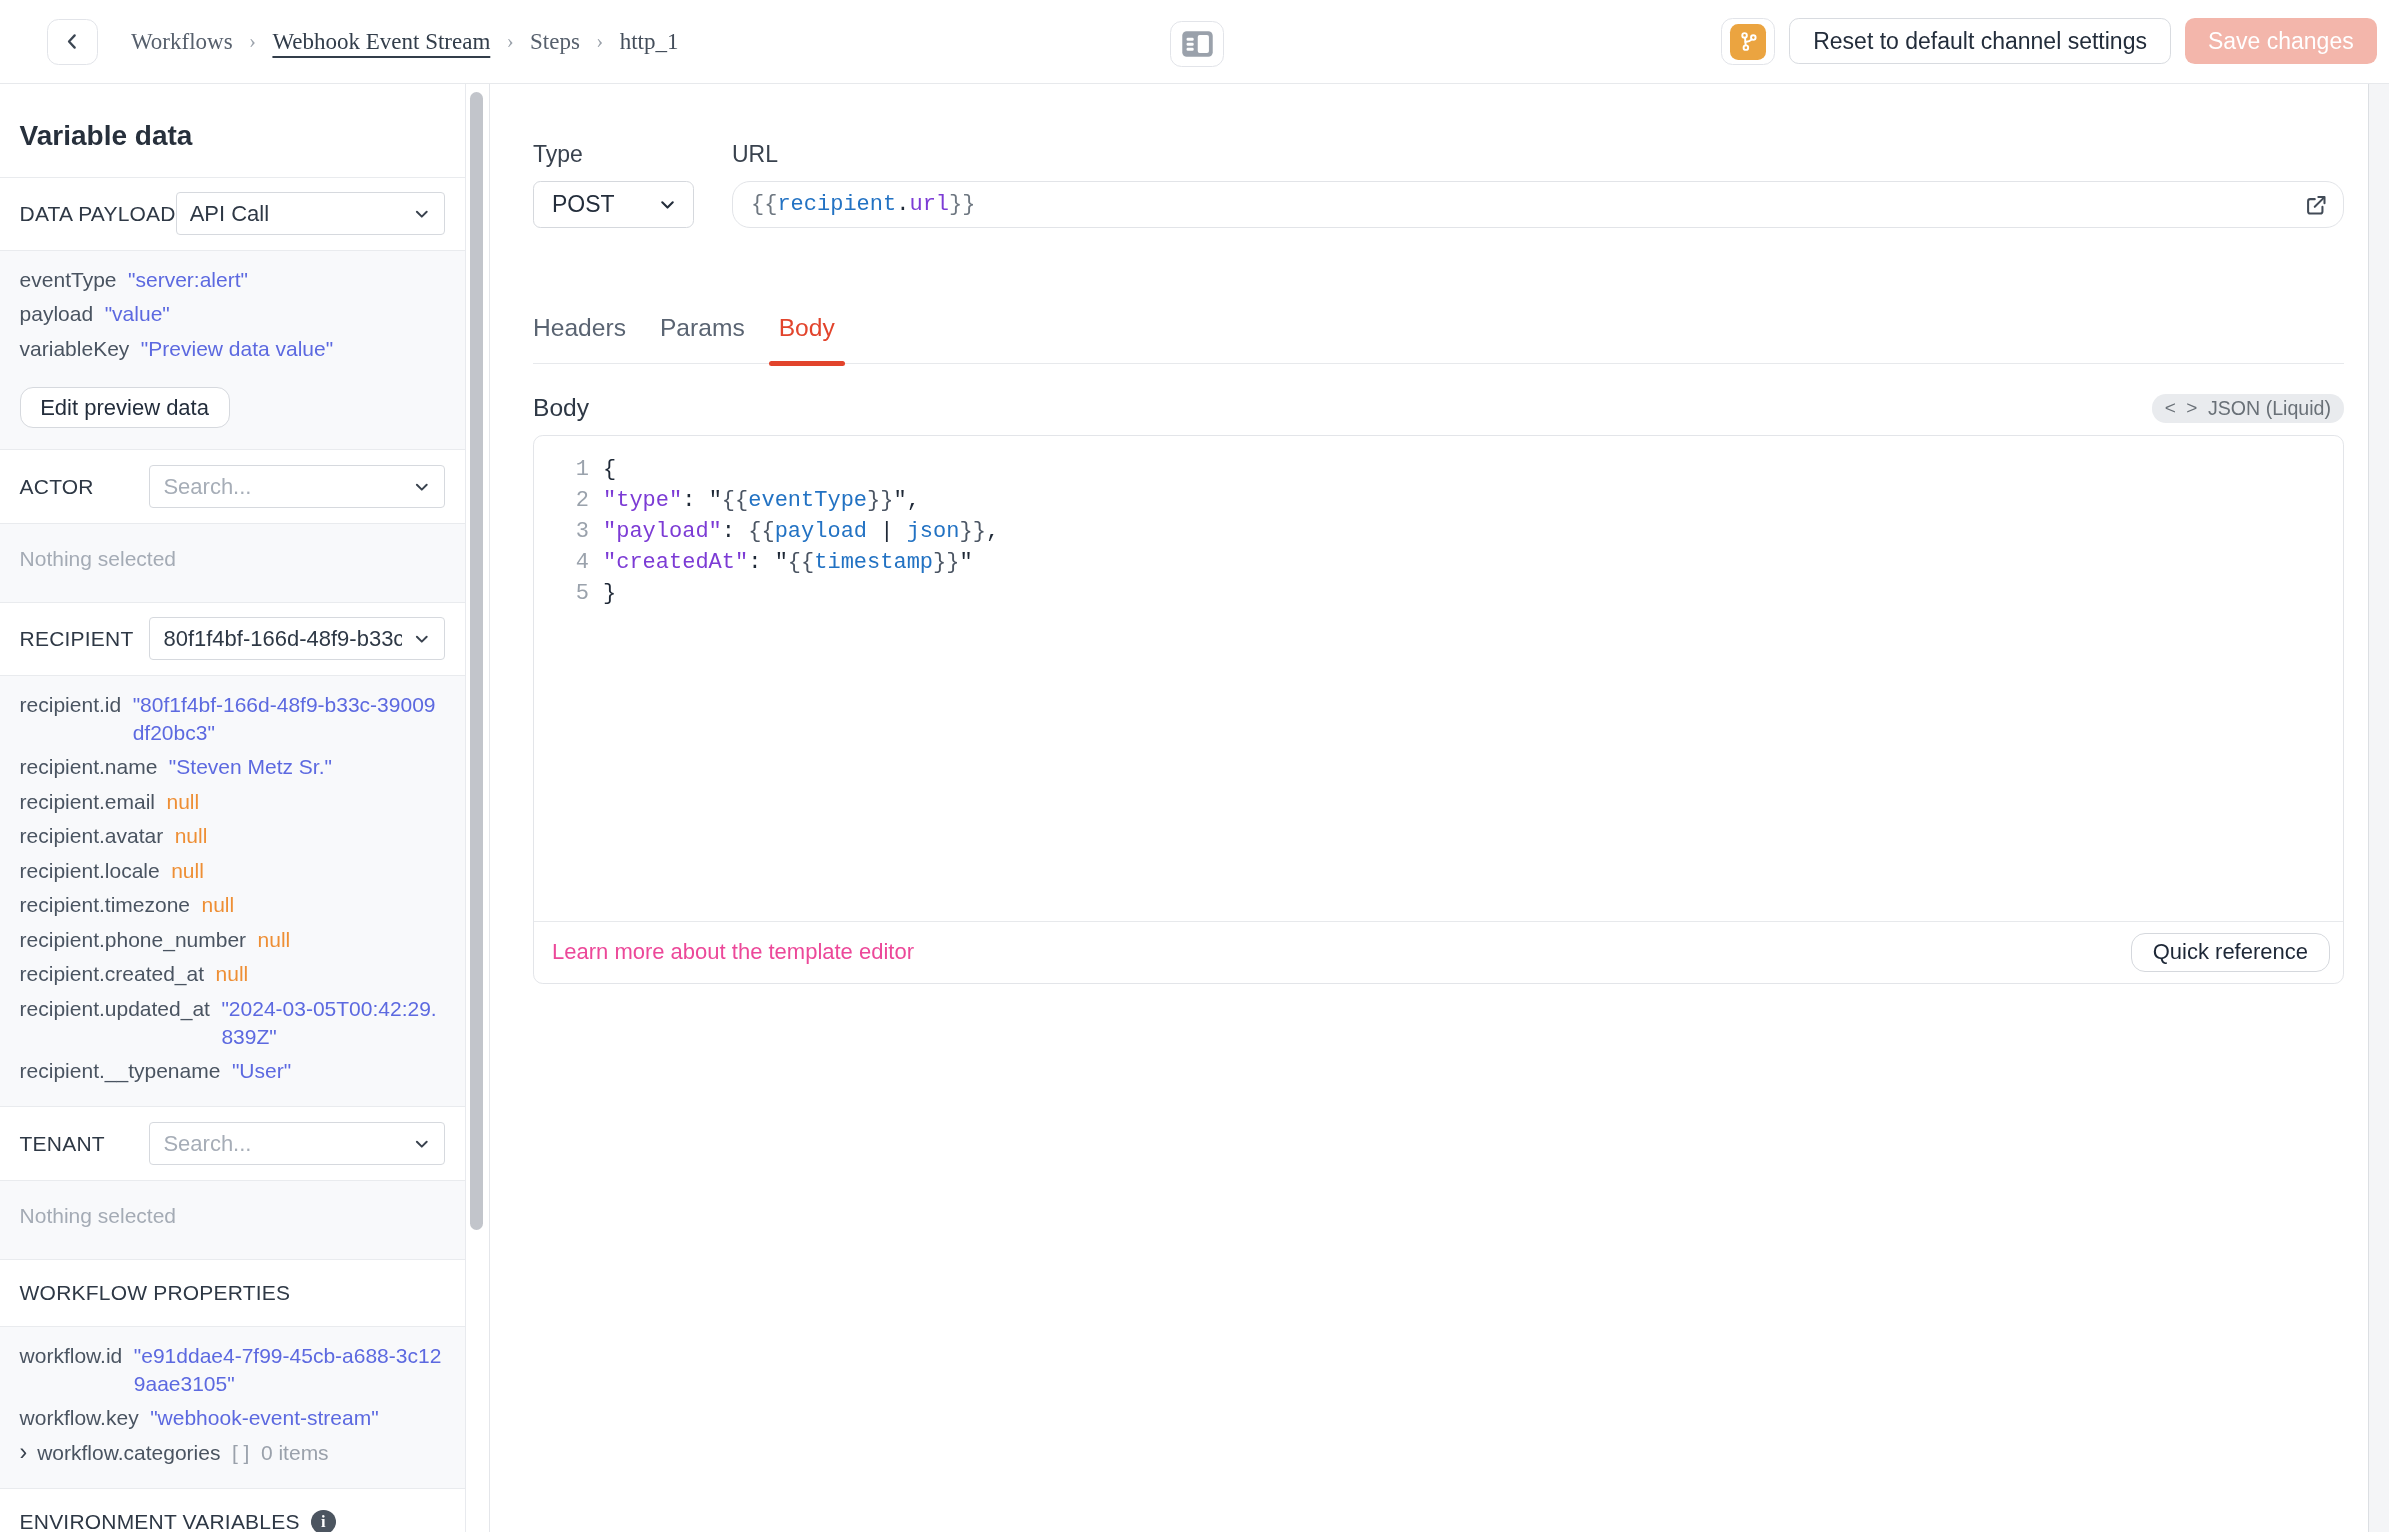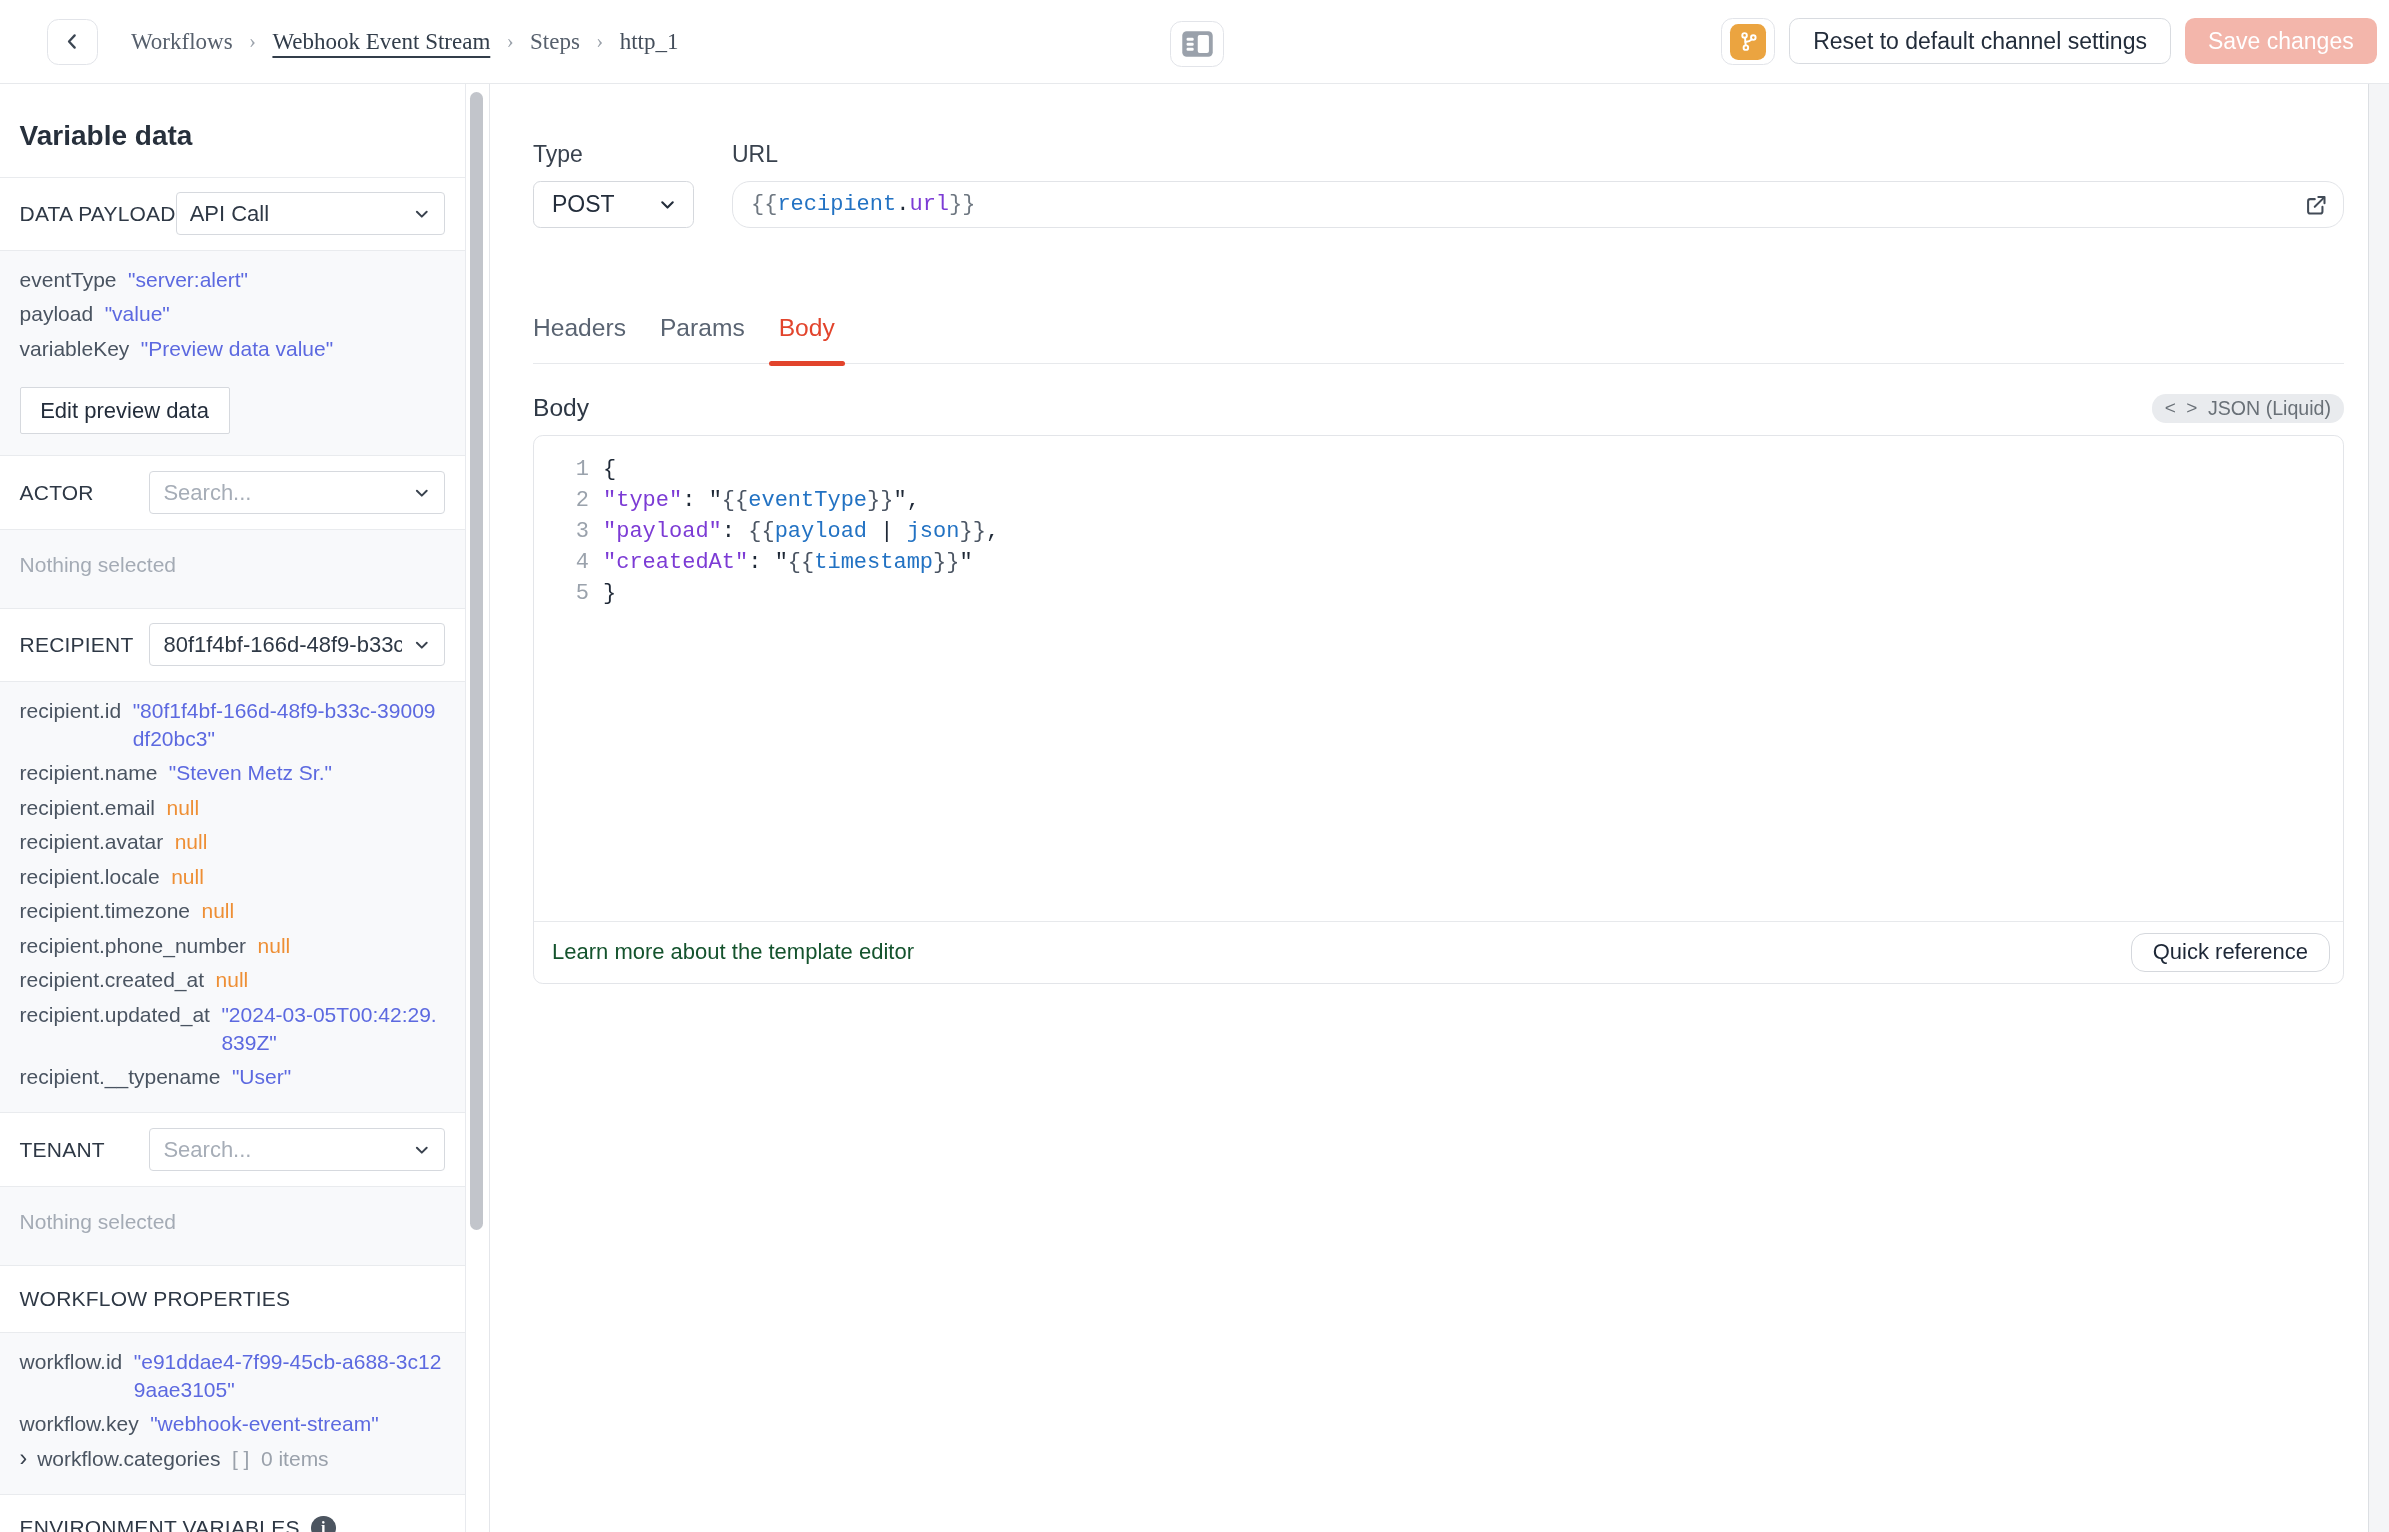--- a/index.html
+++ b/index.html
@@ -43,21 +43,21 @@
   .chev{margin-left:9.8px;flex:0 0 auto;}
   .gray-sec{background:#f8f9fb;border-bottom:1.6px solid #e9ebee;padding:14.7px 19.6px 14.7px 19.6px;}
   .kv-row{display:flex;align-items:flex-start;gap:11.5px;font-size:21px;line-height:28px;margin:0 0 6.5px 0;}
   .kv-key{color:#4a5461;white-space:nowrap;flex:0 0 auto;}
   .kv-val{min-width:0;word-break:break-all;}
   .v-str{color:#5c69e0;}
   .v-null{color:#ee8f35;}
   .v-muted{color:#9aa1ab;}
   .kv-suf{color:#9aa1ab;flex:0 0 auto;}
   .kv-x{color:#39424e;font-size:23px;line-height:26px;flex:0 0 auto;margin-right:-1.6px;cursor:pointer;}
-  .edit-btn{margin-top:18px;margin-bottom:6.5px;height:47px;border-radius:2px;border:1.6px solid #d6d9de;background:#fff;font-size:22px;font-weight:500;color:#232d3b;padding:0 19.6px;display:inline-flex;align-items:center;cursor:pointer;font-family:"Liberation Sans",sans-serif;}
+  .edit-btn{margin-top:18px;margin-bottom:6.5px;height:41px;border-radius:13px;border:1.6px solid #d6d9de;background:#fff;font-size:22px;font-weight:500;color:#232d3b;padding:0 19.6px;display:inline-flex;align-items:center;cursor:pointer;font-family:"Liberation Sans",sans-serif;}
   .empty-sec{background:#f8f9fb;border-bottom:1.6px solid #e9ebee;padding:23px 19.6px 31px 19.6px;font-size:21px;color:#a4abb5;}
   .plain-head{background:#fff;border-bottom:1.6px solid #e9ebee;padding:21px 19.6px;font-size:21px;font-weight:500;color:#2e3845;display:flex;align-items:center;letter-spacing:0.2px;}
   .info-dot{margin-left:11.5px;width:24.6px;height:24.6px;border-radius:50%;background:#4c5560;color:#fff;font-size:16.4px;font-weight:700;display:inline-flex;align-items:center;justify-content:center;font-family:"Liberation Serif",serif;}
 
   
   .main-inner{width:1811px;}
   .req-row{display:flex;gap:38px;}
   .fld-label{font-size:23px;color:#39424e;margin-bottom:13px;}
   .select{width:161px;height:47px;border:1.6px solid #d5d8dd;border-radius:7.4px;display:flex;align-items:center;padding:0 14.7px 0 18px;box-sizing:border-box;font-size:23px;font-weight:500;color:#232d3b;background:#fff;cursor:pointer;}
   .select .ctl-text{flex:1;}
@@ -79,21 +79,21 @@
   .code-area{height:485px;padding-top:18px;box-sizing:border-box;font-family:"Liberation Mono",monospace;font-size:22px;line-height:31px;}
   .code-line{display:flex;}
   .ln{width:69px;min-width:69px;text-align:right;padding-right:14px;box-sizing:border-box;color:#9aa2ac;}
   .lc{white-space:pre;}
   .tk-d{color:#1f2937;}
   .tk-p{color:#7c3bd5;}
   .tk-b{color:#2272c3;}
   .tk-br{color:#4b5563;}
   .tk-br2{color:#6e7781;}
   .panel-footer{border-top:1.6px solid #e7e9ec;height:61px;display:flex;align-items:center;padding:0 13px 0 18px;}
-  .learn-link{font-size:22px;color:#14532d;cursor:pointer;}
+  .learn-link{font-size:22px;color:#ec4899;cursor:pointer;}
   .quick-btn{margin-left:auto;height:39px;border-radius:14px;border:1.6px solid #d5d8dd;background:#fff;font-size:22px;font-weight:500;color:#1d2736;padding:0 21px;display:inline-flex;align-items:center;cursor:pointer;font-family:"Liberation Sans",sans-serif;}
   svg{display:block;}
 </style>
 </head>
 <body>
 
 <div class="app">
 
   <header class="topbar">
     <button class="icon-btn back-btn">

